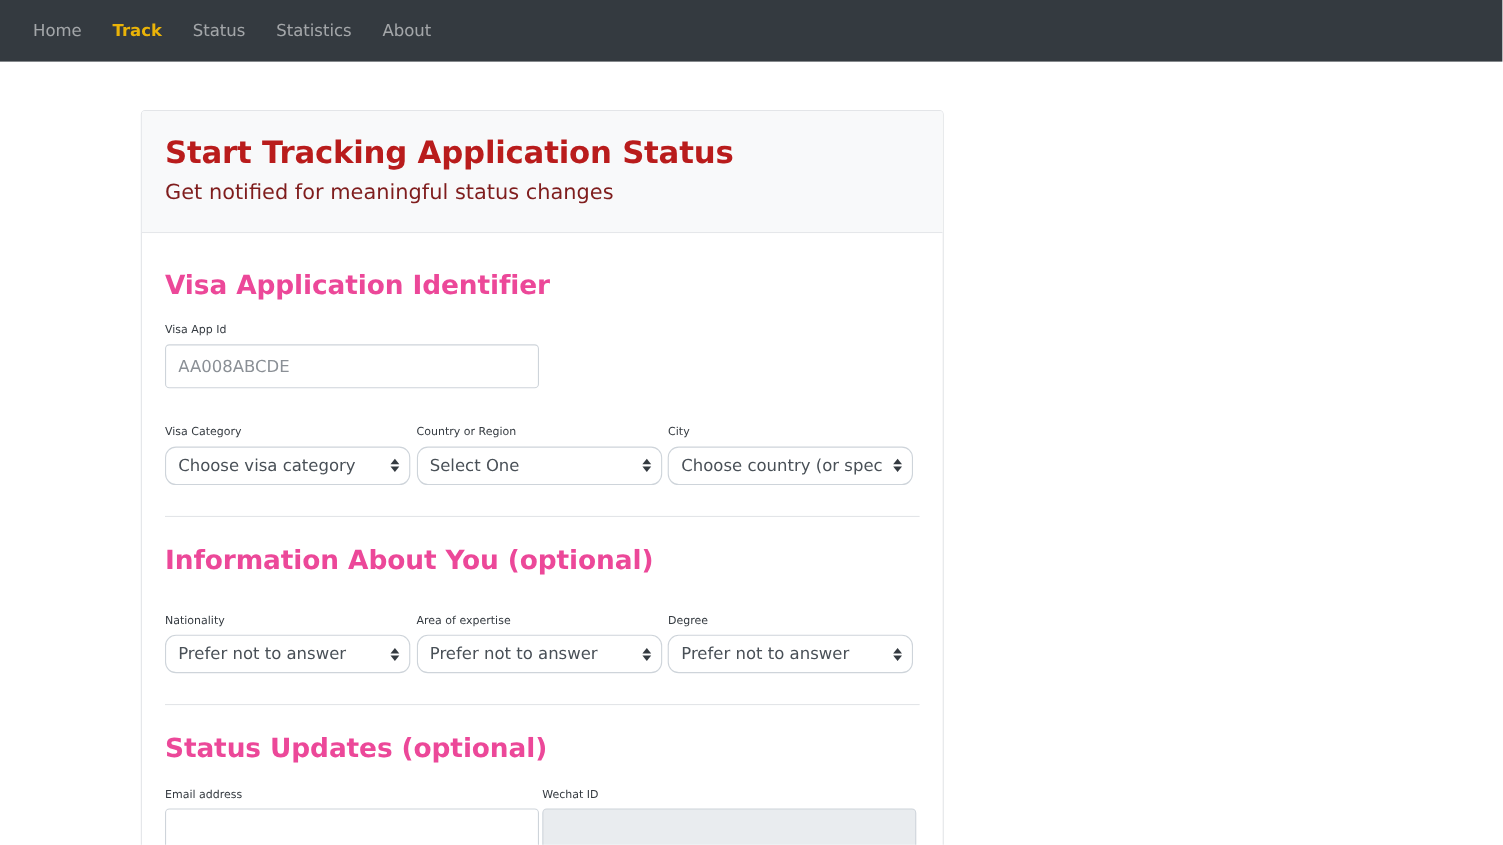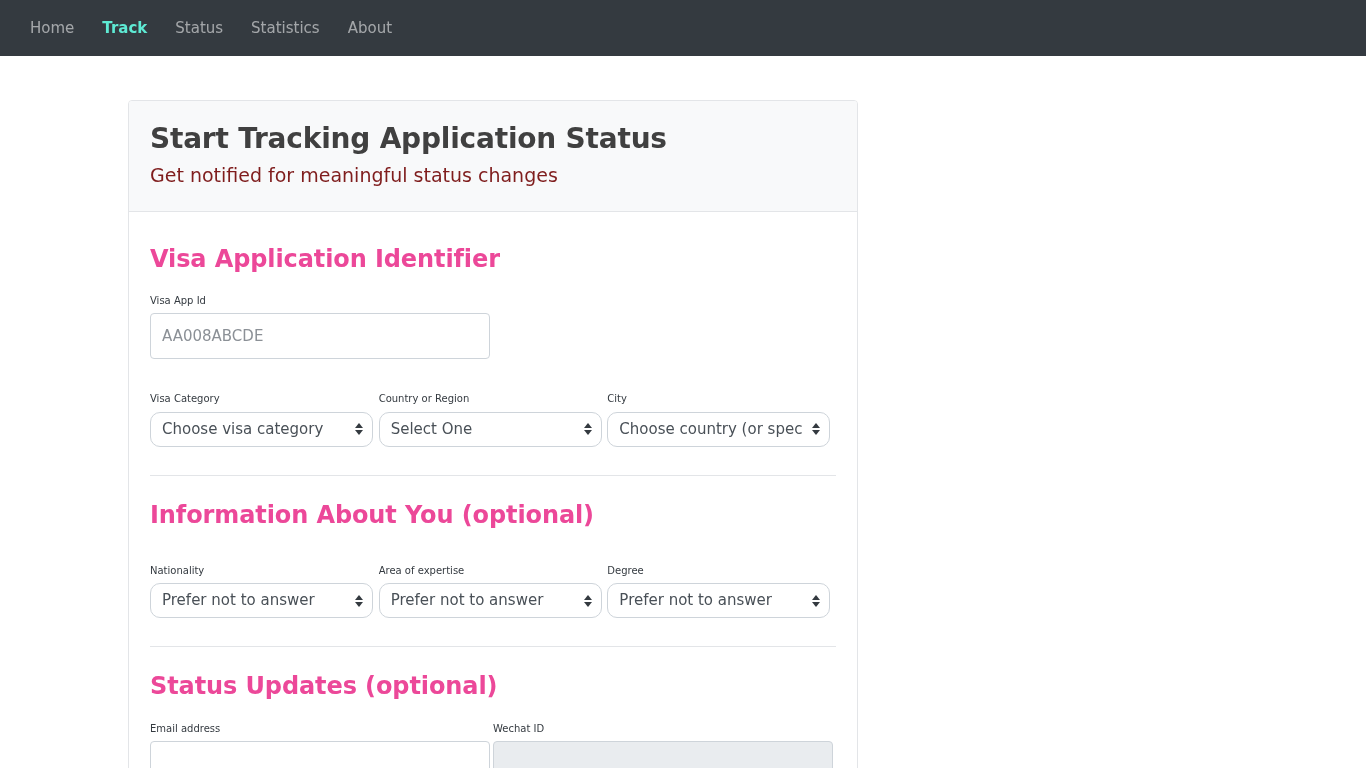--- a/index.html
+++ b/index.html
@@ -35,21 +35,21 @@
     display: block;
     color: rgba(255,255,255,0.55);
     font-size: 15px;
     line-height: 1;
     text-decoration: none;
     padding: 8px 14px;
     white-space: nowrap;
     cursor: pointer;
   }
   .nav-link.active {
-    color: #5eead4;
+    color: #eab308;
     font-weight: 700;
   }
 
   
   .page {
     padding-top: 44px;
     display: block;
   }
   .card {
     width: 730px;
@@ -62,21 +62,21 @@
     background: #f8f9fa;
     border-bottom: 1px solid #e3e5e8;
     padding: 20px 21px 22px 21px;
     border-radius: 3px 3px 0 0;
   }
   .card-title {
     margin: 0;
     font-size: 28px;
     line-height: 1.25;
     font-weight: 700;
-    color: #404040;
+    color: #b91c1c;
     letter-spacing: -0.2px;
   }
   .card-subtitle {
     margin: 6px 0 0 0;
     font-size: 19px;
     line-height: 1.4;
     color: #7f1d1d;
   }
   .card-body {
     padding: 22px 21px 0 21px;
@@ -95,21 +95,21 @@
     display: block;
     font-size: 10px;
     line-height: 1.35;
     color: #343a40;
     margin: 19px 0 6px 0;
   }
 
   .form-control {
     display: block;
     width: 100%;
-    height: 46px;
+    height: 40px;
     padding: 6px 11px;
     font-size: 15px;
     font-family: inherit;
     line-height: 1.4;
     color: #495057;
     background: #ffffff;
     border: 1px solid #ced4da;
     border-radius: 4px;
     outline: none;
   }

